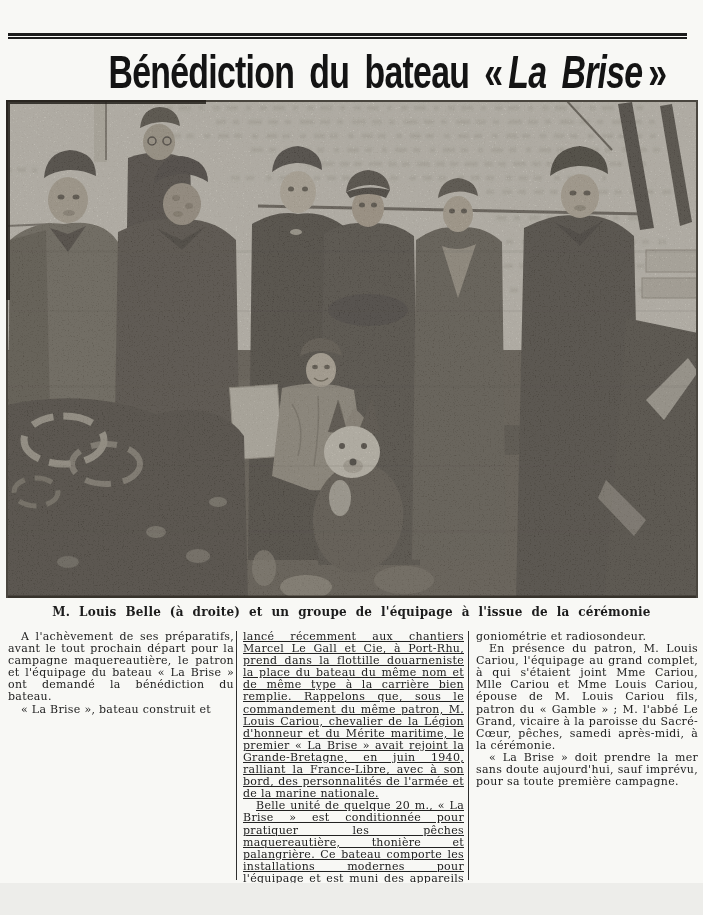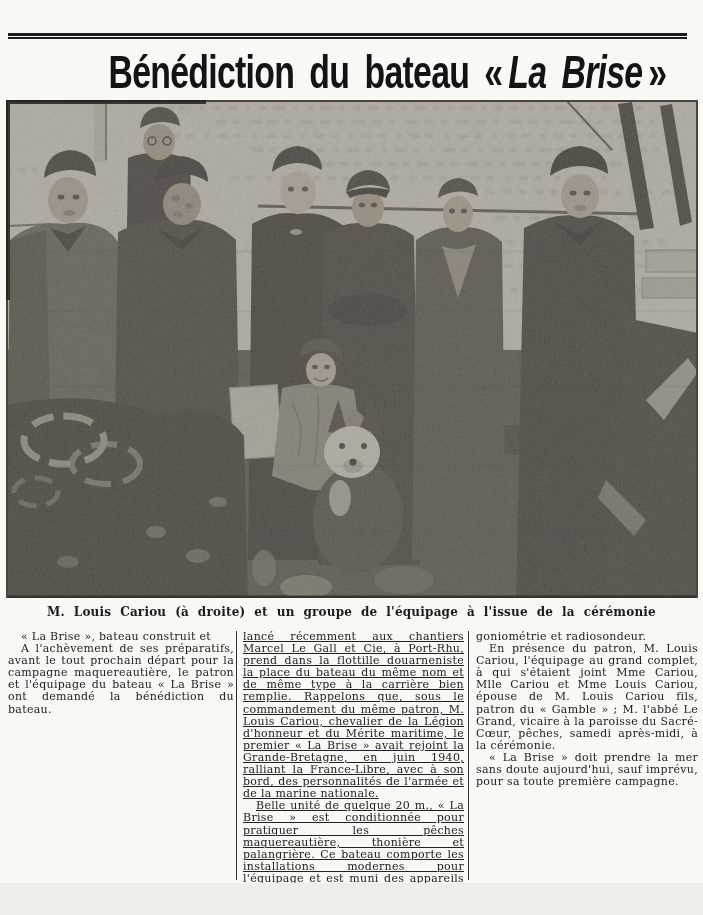--- a/index.html
+++ b/index.html
@@ -229,26 +229,26 @@
 
       <rect x="0" y="0" width="692" height="498" filter="url(#grainB)" opacity="0.38"></rect>
       <rect x="0" y="0" width="692" height="498" filter="url(#grainW)" opacity="0.20"></rect>
 
       <rect x="1" y="1" width="690" height="496" fill="none" stroke="#4a463f" stroke-width="2"></rect>
       <path d="M2,200 L2,2 L200,2" fill="none" stroke="#24211c" stroke-width="4" opacity=".85"></path>
       <path d="M2,497 L690,497" fill="none" stroke="#35312a" stroke-width="3" opacity=".9"></path>
     </svg>
   </div>
 
-  <div class="caption">M. Louis Cariou (à droite) et un groupe de l'équipage à l'issue de la cérémonie</div>
+  <div class="caption">M. Louis Belle (à droite) et un groupe de l'équipage à l'issue de la cérémonie</div>
 
   <div class="cols">
     <div class="col col-1">
+      <p class="ind">A l'achèvement de ses préparatifs, avant le tout prochain départ pour la campagne maquereautière, le patron et l'équipage du bateau « La Brise » ont demandé la bénédiction du bateau.</p>
       <p class="ind">« La Brise », bateau construit et</p>
-      <p class="ind">A l'achèvement de ses préparatifs, avant le tout prochain départ pour la campagne maquereautière, le patron et l'équipage du bateau « La Brise » ont demandé la bénédiction du bateau.</p>
     </div>
     <div class="vrule vrule-1"></div>
     <div class="col col-2">
       <p>lancé récemment aux chantiers Marcel Le Gall et Cie, à Port-Rhu, prend dans la flottille douarneniste la place du bateau du même nom et de même type à la carrière bien remplie. Rappelons que, sous le commandement du même patron, M. Louis Cariou, chevalier de la Légion d'honneur et du Mérite maritime, le premier « La Brise » avait rejoint la Grande-Bretagne, en juin 1940, ralliant la France-Libre, avec à son bord, des personnalités de l'armée et de la marine nationale.</p>
       <p class="ind">Belle unité de quelque 20 m., « La Brise » est conditionnée pour pratiquer les pêches maquereautière, thonière et palangrière. Ce bateau comporte les installations modernes pour l'équipage et est muni des appareils de radiotéléphonie, radio-</p>
     </div>
     <div class="vrule vrule-2"></div>
     <div class="col col-3">
       <p>goniométrie et radiosondeur.</p>
       <p class="ind">En présence du patron, M. Louis Cariou, l'équipage au grand complet, à qui s'étaient joint Mme Cariou, Mlle Cariou et Mme Louis Cariou, épouse de M. Louis Cariou fils, patron du « Gamble » ; M. l'abbé Le Grand, vicaire à la paroisse du Sacré-Cœur, pêches, samedi après-midi, à la cérémonie.</p>

